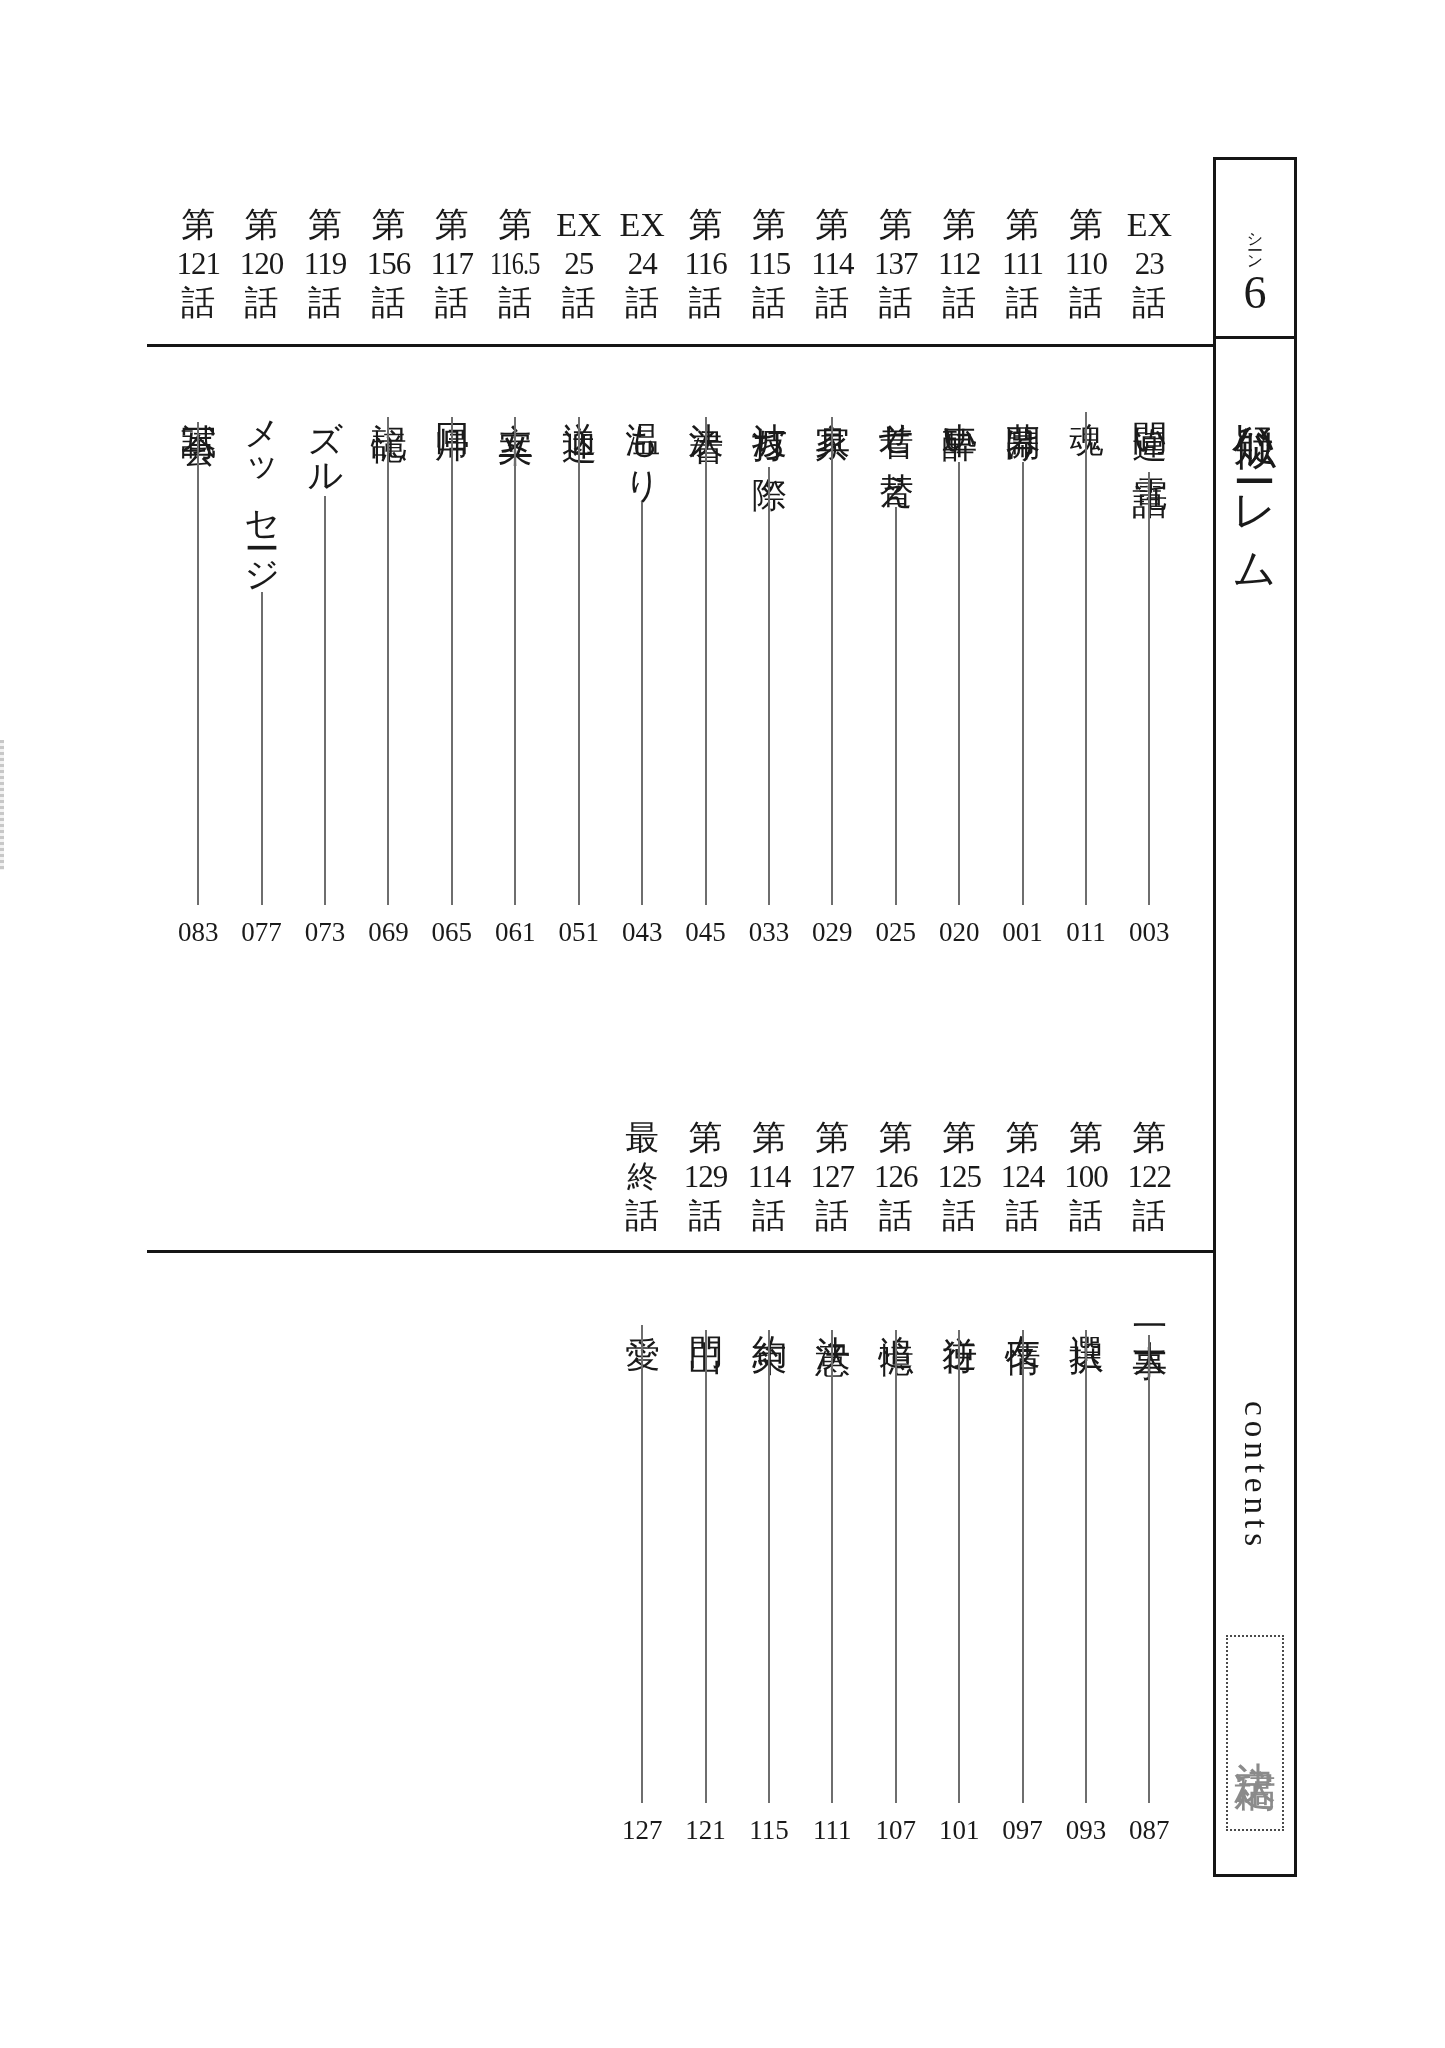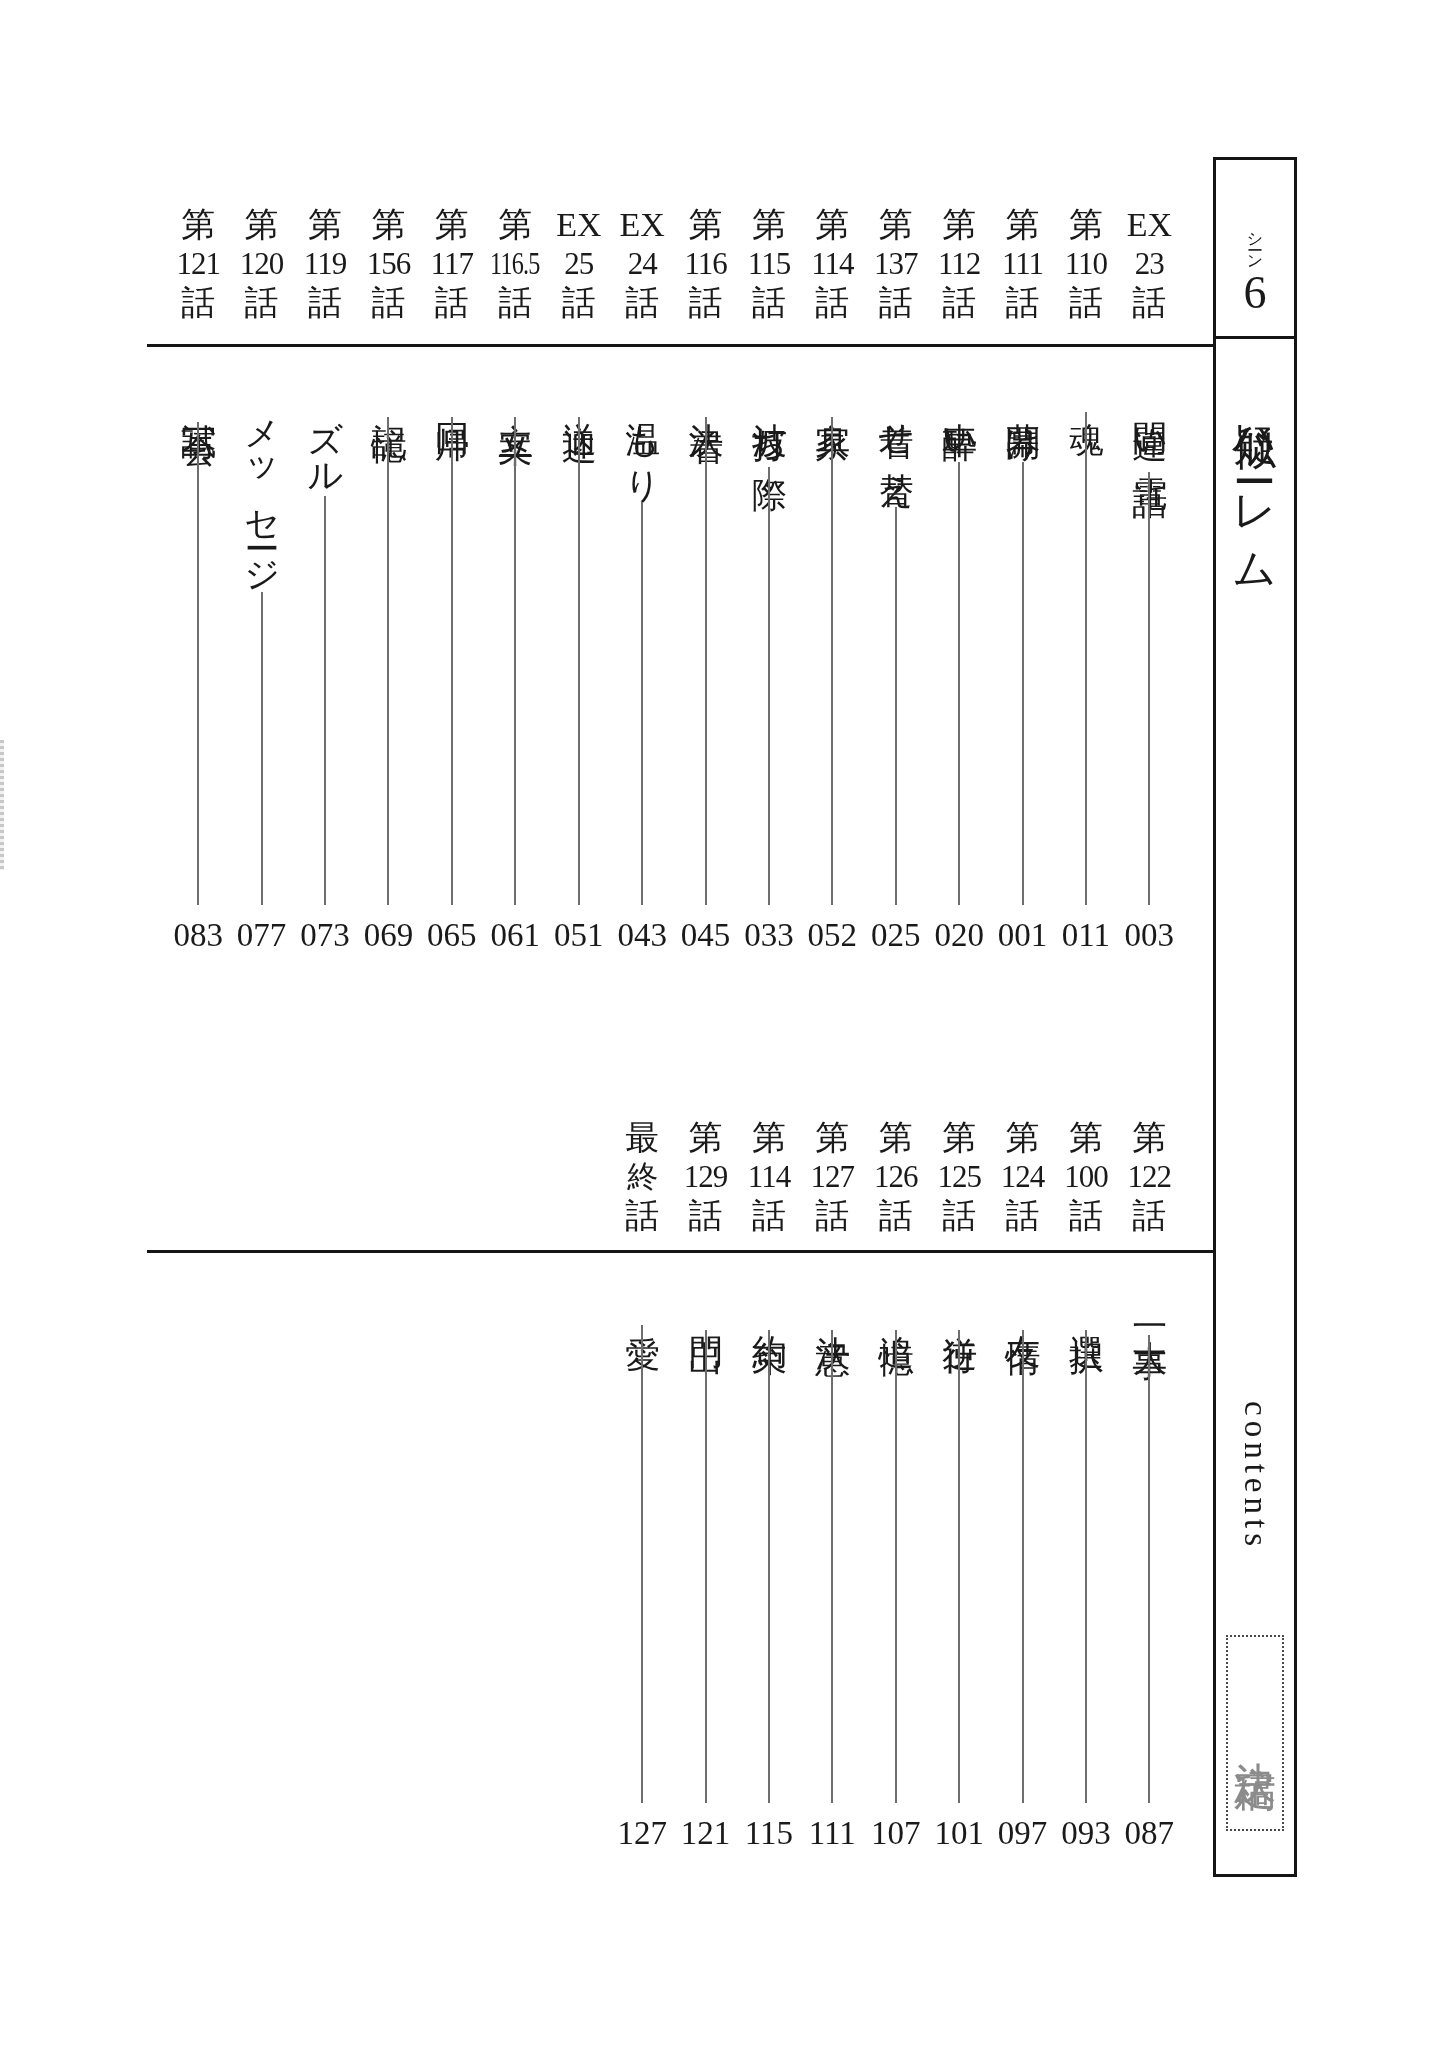--- a/index.html
+++ b/index.html
@@ -41,21 +41,21 @@
   .sec-top .title-wrap{height:510px;}
   .sec-bottom .title-wrap{height:495px;}
   .v-title{
     writing-mode:vertical-rl;text-orientation:mixed;
     font-size:35px;letter-spacing:5px;line-height:1;white-space:nowrap;
   }
   .leader{
     flex:1 1 auto;width:2px;min-height:0;background:#6e6e6e;margin-top:12px;
   }
   .page-num{
-    margin-top:14px;font-size:33px;letter-spacing:0;line-height:1;
+    margin-top:14px;font-size:27px;letter-spacing:0;line-height:1;
   }
   
   .sidebar{
     position:absolute;left:1213px;top:157px;width:78px;height:1717px;
     border-left:3px solid #151515;border-right:3px solid #151515;
     border-bottom:3px solid #151515;
   }
   .scene-box{
     position:absolute;top:0;left:0;right:0;height:182px;
     border-top:3px solid #151515;border-bottom:3px solid #151515;
@@ -165,21 +165,21 @@
   <div class="chapter">
     <div class="ch-head">
       <span class="pfx">第</span>
       <span class="num">114</span>
       <span class="sfx">話</span>
     </div>
     <div class="title-wrap">
       <span class="v-title">家具</span>
       <span class="leader"></span>
     </div>
-    <div class="page-num">052</div>
+    <div class="page-num">029</div>
   </div>
 
   <div class="chapter">
     <div class="ch-head">
       <span class="pfx">第</span>
       <span class="num">115</span>
       <span class="sfx">話</span>
     </div>
     <div class="title-wrap">
       <span class="v-title">波打ち際</span>

